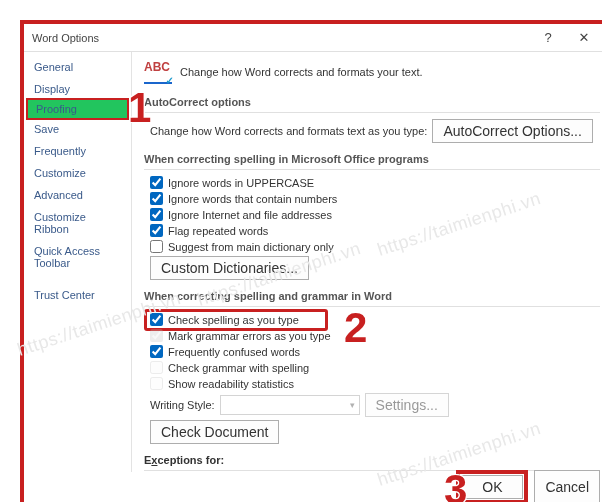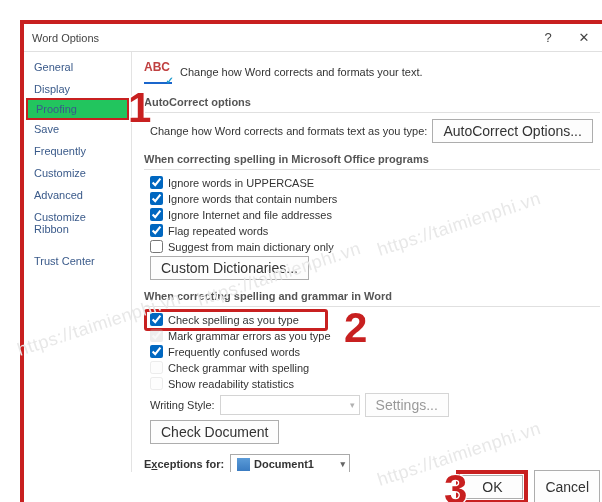--- a/index.html
+++ b/index.html
@@ -49,20 +49,21 @@
 
     <div class="sidebar">
       <div class="item">General</div>
       <div class="item">Display</div>
       <div class="item sel">Proofing</div>
       <div class="item">Save</div>
       <div class="item">Frequently</div>
       <div class="item">Customize</div>
       <div class="item">Advanced</div>
       <div class="item">Customize Ribbon</div>
+      <div class="item">Quick Access Toolbar</div>
       <div style="height:10px"></div>
       <div class="item">Trust Center</div>
     </div>
 
     <div class="main">
 
       <div class="intro">
         <span class="abcicon">ABC</span>
         <span>Change how Word corrects and formats your text.</span>
       </div>
@@ -131,26 +132,22 @@
               <span></span>
             </span>
           <button class="btn" style="opacity:.5" disabled="">Settings...</button>
         </div>
         <div class="row">
             <button class="btn">Check Document</button>
           </div>
       </div>
 
       <div class="grp">
-        <div class="grp-h" style="display:flex;align-items:center;gap:6px">
+        <div class="grp-h" style="display:flex;align-items:center;gap:14px">
           <span><span>E</span><span class="underline">x</span><span>ceptions for:</span></span>
-          <span class="sel-box">
-              <span class="docicon"></span>
-              <span>Document1</span>
-            </span>
         </div>
         <div class="row dis">
             <input type="checkbox" checked="" disabled="" style="">
             <span>Hide spelling errors in this document only</span>
           </div>
 
       </div>
 
     </div>
   </div>

